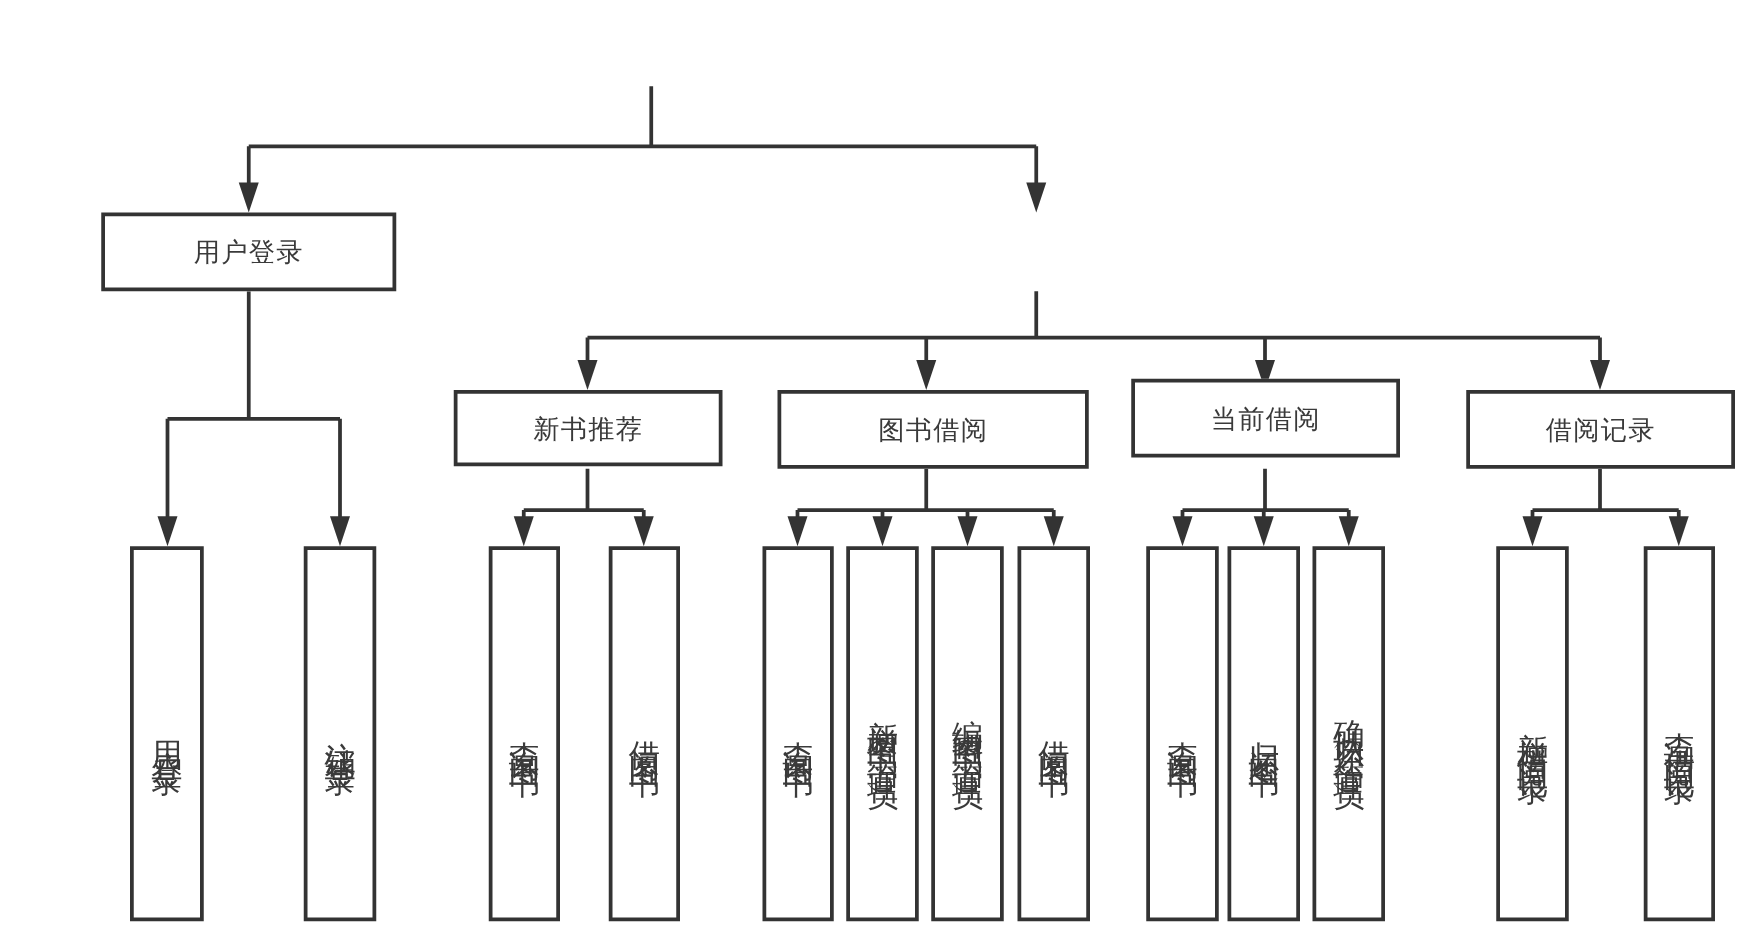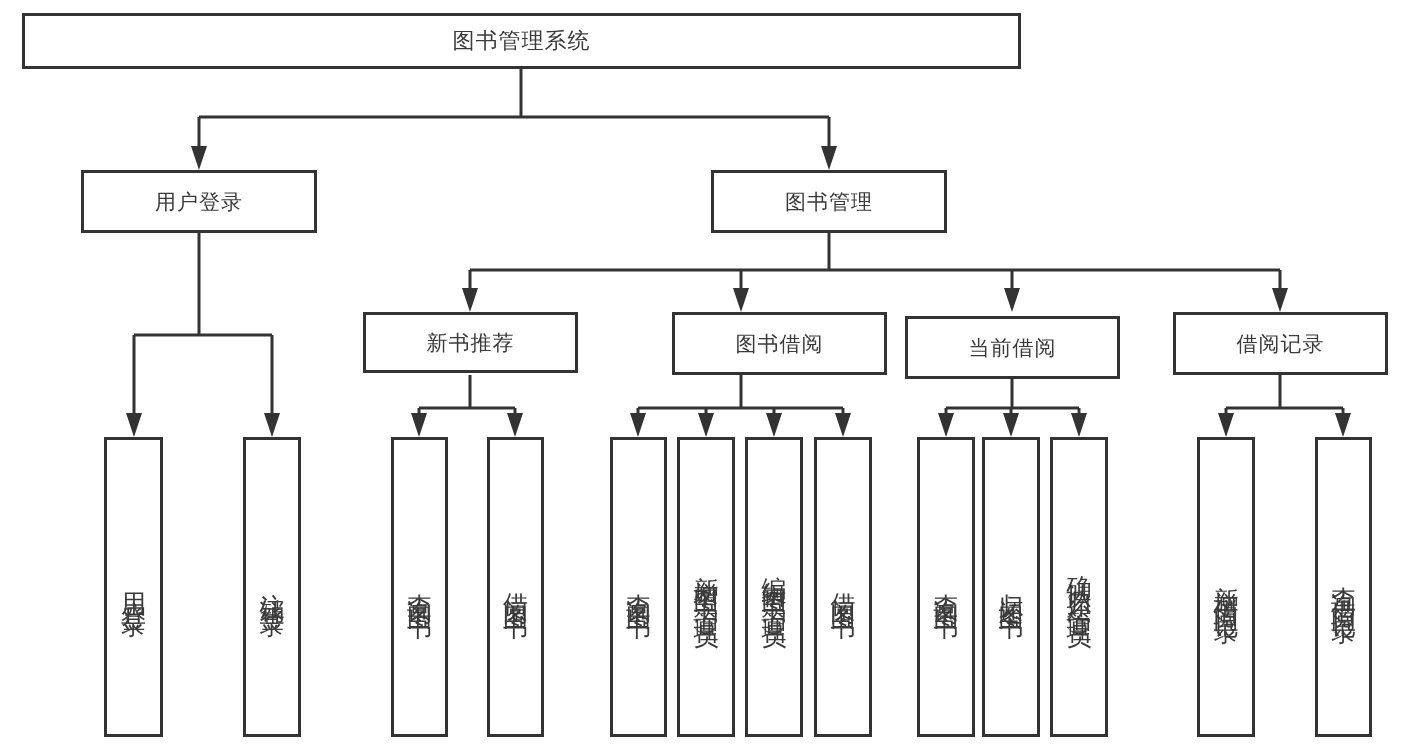--- a/index.html
+++ b/index.html
@@ -99,38 +99,32 @@
       <polygon points="766,413 782,413 774,437"></polygon>
       <polygon points="835,413 851,413 843,437"></polygon>
       <polygon points="938,413 954,413 946,437"></polygon>
       <polygon points="1003,413 1019,413 1011,437"></polygon>
       <polygon points="1071,413 1087,413 1079,437"></polygon>
       <polygon points="1218,413 1234,413 1226,437"></polygon>
       <polygon points="1335,413 1351,413 1343,437"></polygon>
     </g>
   </svg>
 
-  <div class="box" style="left:22px; top:13px; width:999px; height:56px;">
-    <span class="root-label">图书管理系统</span>
-  </div>
 
   <div class="box" style="left:81px; top:170px; width:236px; height:63px;">
     <span class="h-label">用户登录</span>
-  </div>
-  <div class="box" style="left:711px; top:170px; width:236px; height:63px;">
-    <span class="h-label">图书管理</span>
   </div>
 
   <div class="box" style="left:363px; top:312px; width:215px; height:61px;">
     <span class="h-label">新书推荐</span>
   </div>
-  <div class="box" style="left:672px; top:312px; width:215px; height:63px;">
+  <div class="box" style="left:622px; top:312px; width:249px; height:63px;">
     <span class="h-label">图书借阅</span>
   </div>
-  <div class="box" style="left:905px; top:316px; width:215px; height:63px;">
+  <div class="box" style="left:905px; top:303px; width:215px; height:63px;">
     <span class="h-label">当前借阅</span>
   </div>
   <div class="box" style="left:1173px; top:312px; width:215px; height:63px;text-align:center;">
     <span class="h-label">借阅记录</span>
   </div>
 
   <div class="box v-box" style="left:104px; top:437px; width:59px; height:300px;">
     <span class="v-label">用户登录</span>
   </div>
   <div class="box v-box" style="left:243px; top:437px; width:58px; height:300px;">

